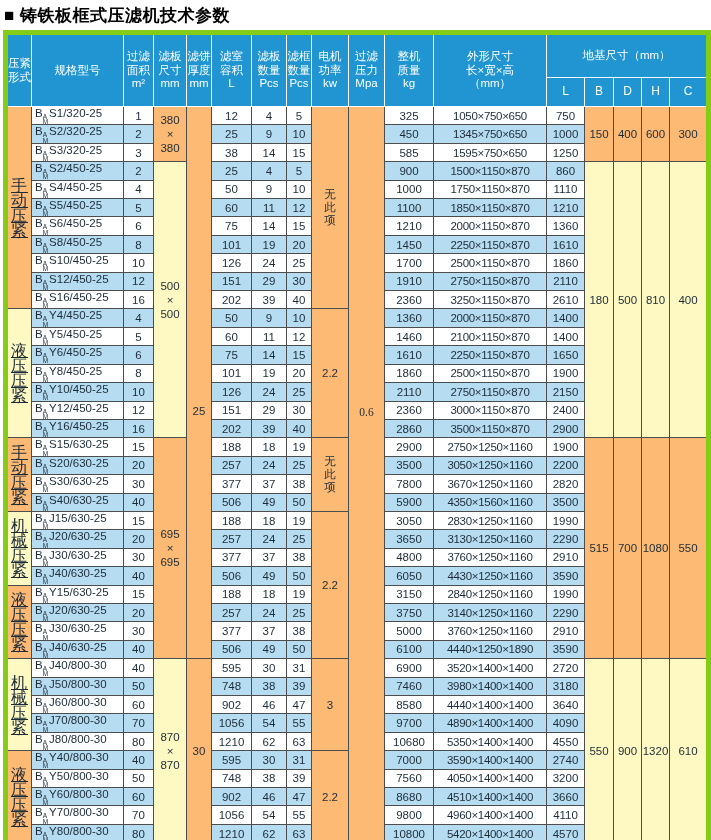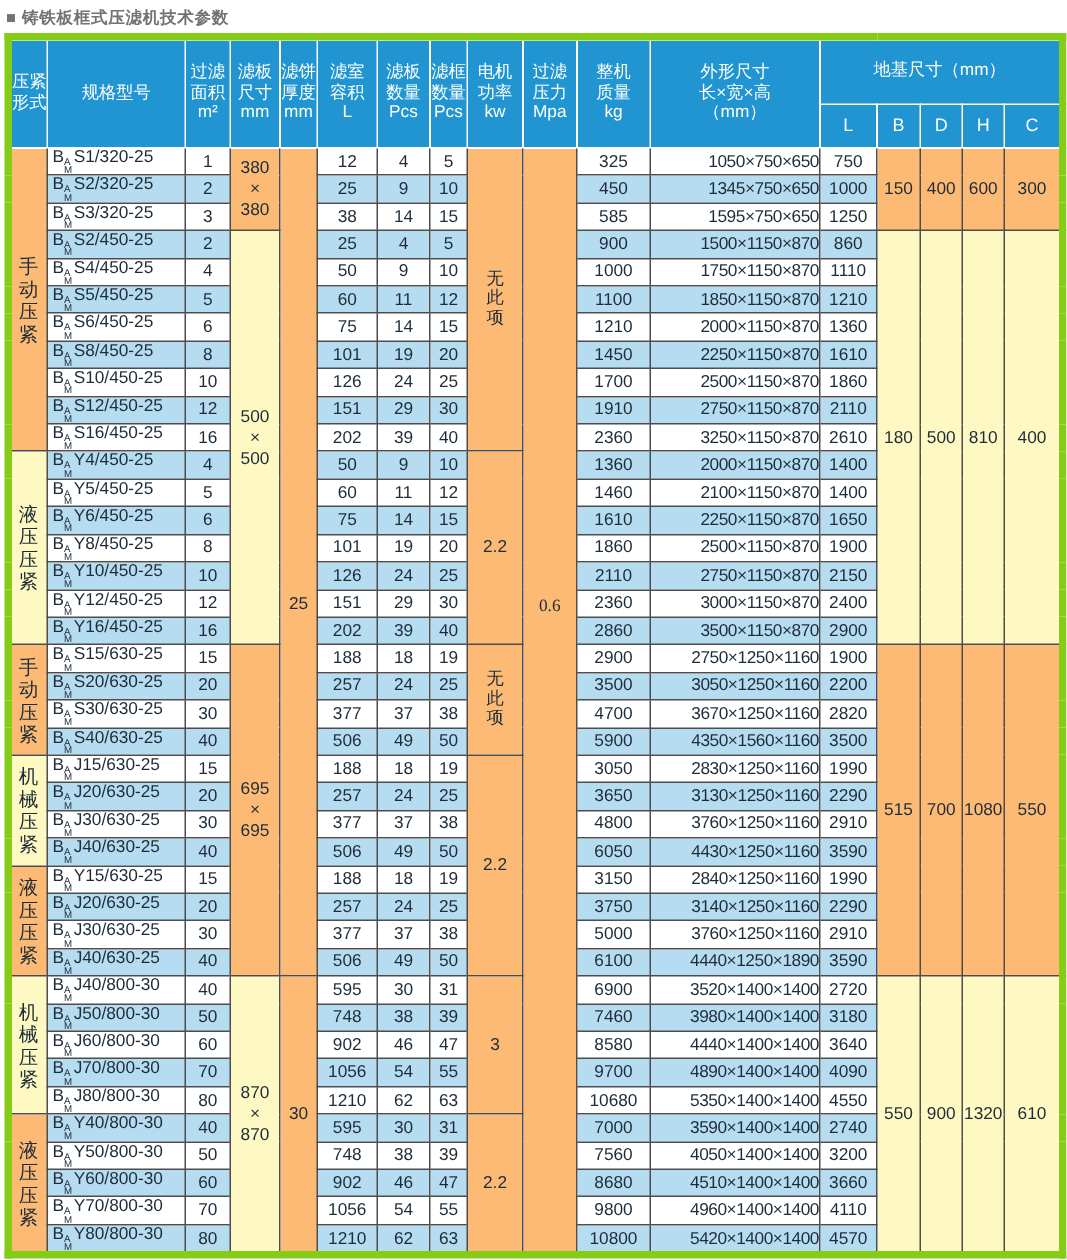--- a/index.html
+++ b/index.html
@@ -1,34 +1,34 @@
 <!DOCTYPE html>
 <html><head>
 <meta charset="utf-8">
 <style>
   html,body{margin:0;padding:0;background:#fff;}
   body{width:711px;height:840px;overflow:hidden;
        font-family:"Liberation Sans","DejaVu Sans",sans-serif;color:#1d2c38;}
-  .title{font-size:11px;font-weight:bold;color:#737373;padding:4px 2px 3px 4px;letter-spacing:.5px;}
+  .title{font-size:17px;font-weight:bold;color:#000000;padding:4px 2px 3px 4px;letter-spacing:.5px;}
   table{border-collapse:collapse;table-layout:fixed;margin-left:3px;border:5px solid #84cc16;}
   th,td{padding:0;text-align:center;vertical-align:middle;overflow:hidden;}
   thead th{background:#2095d2;color:#fff;font-weight:normal;border:1px solid #fefefe;
            font-size:11.5px;line-height:13.5px;}
   thead tr.h1 th{height:42px;}
   thead tr.h2 th{height:28px;font-size:12px;}
   tbody td{border:1px solid #4d4d4d;font-size:11.5px;height:17.4px;line-height:12px;}
   .rw{background:#ffffff;} .rs{background:#b6dcf1;}
   .gw{background:#fdba74;} .gs{background:#fef9c3;}
   td.model{text-align:left;padding-left:3px;white-space:nowrap;}
   .ss{display:inline-flex;flex-direction:column;font-size:6.5px;line-height:5.2px;
       vertical-align:-2px;margin:0 1px 0 0;}
-  td.clamp{font-size:13px;line-height:15px;letter-spacing:1px;}
+  td.clamp{font-size:16px;line-height:15px;letter-spacing:1px;text-decoration:underline;}
   td.plate{line-height:14px;}
   td.vert{line-height:13px;letter-spacing:0;}
-  td.dims{letter-spacing:-.3px;text-align:right;}
+  td.dims{letter-spacing:-.3px;}
   .shift-dn{position:relative;top:28px;}
   .shift-up{position:relative;top:-63px;font-family:Liberation Serif, serif;}
 </style>
 </head>
 <body>
 
 <div class="title">■ 铸铁板框式压滤机技术参数</div>
 <table id="spec-table">
   <colgroup id="cols">
       <col style="width:26px">
@@ -359,21 +359,21 @@
       </tr>
       <tr>
         <td class="model rw"><span>B</span><span class="ss">
             <span>A</span>
             <span>M</span>
           </span>S30/630-25</td>
         <td class="rw">30</td>
         <td class="rw">377</td>
         <td class="rw">37</td>
         <td class="rw">38</td>
-        <td class="rw">4700</td>
+        <td class="rw">7800</td>
         <td class="dims rw">3670×1250×1160</td>
         <td class="rw">2820</td>
       </tr>
       <tr>
         <td class="model rs"><span>B</span><span class="ss">
             <span>A</span>
             <span>M</span>
           </span>S40/630-25</td>
         <td class="rs">40</td>
         <td class="rs">506</td>

